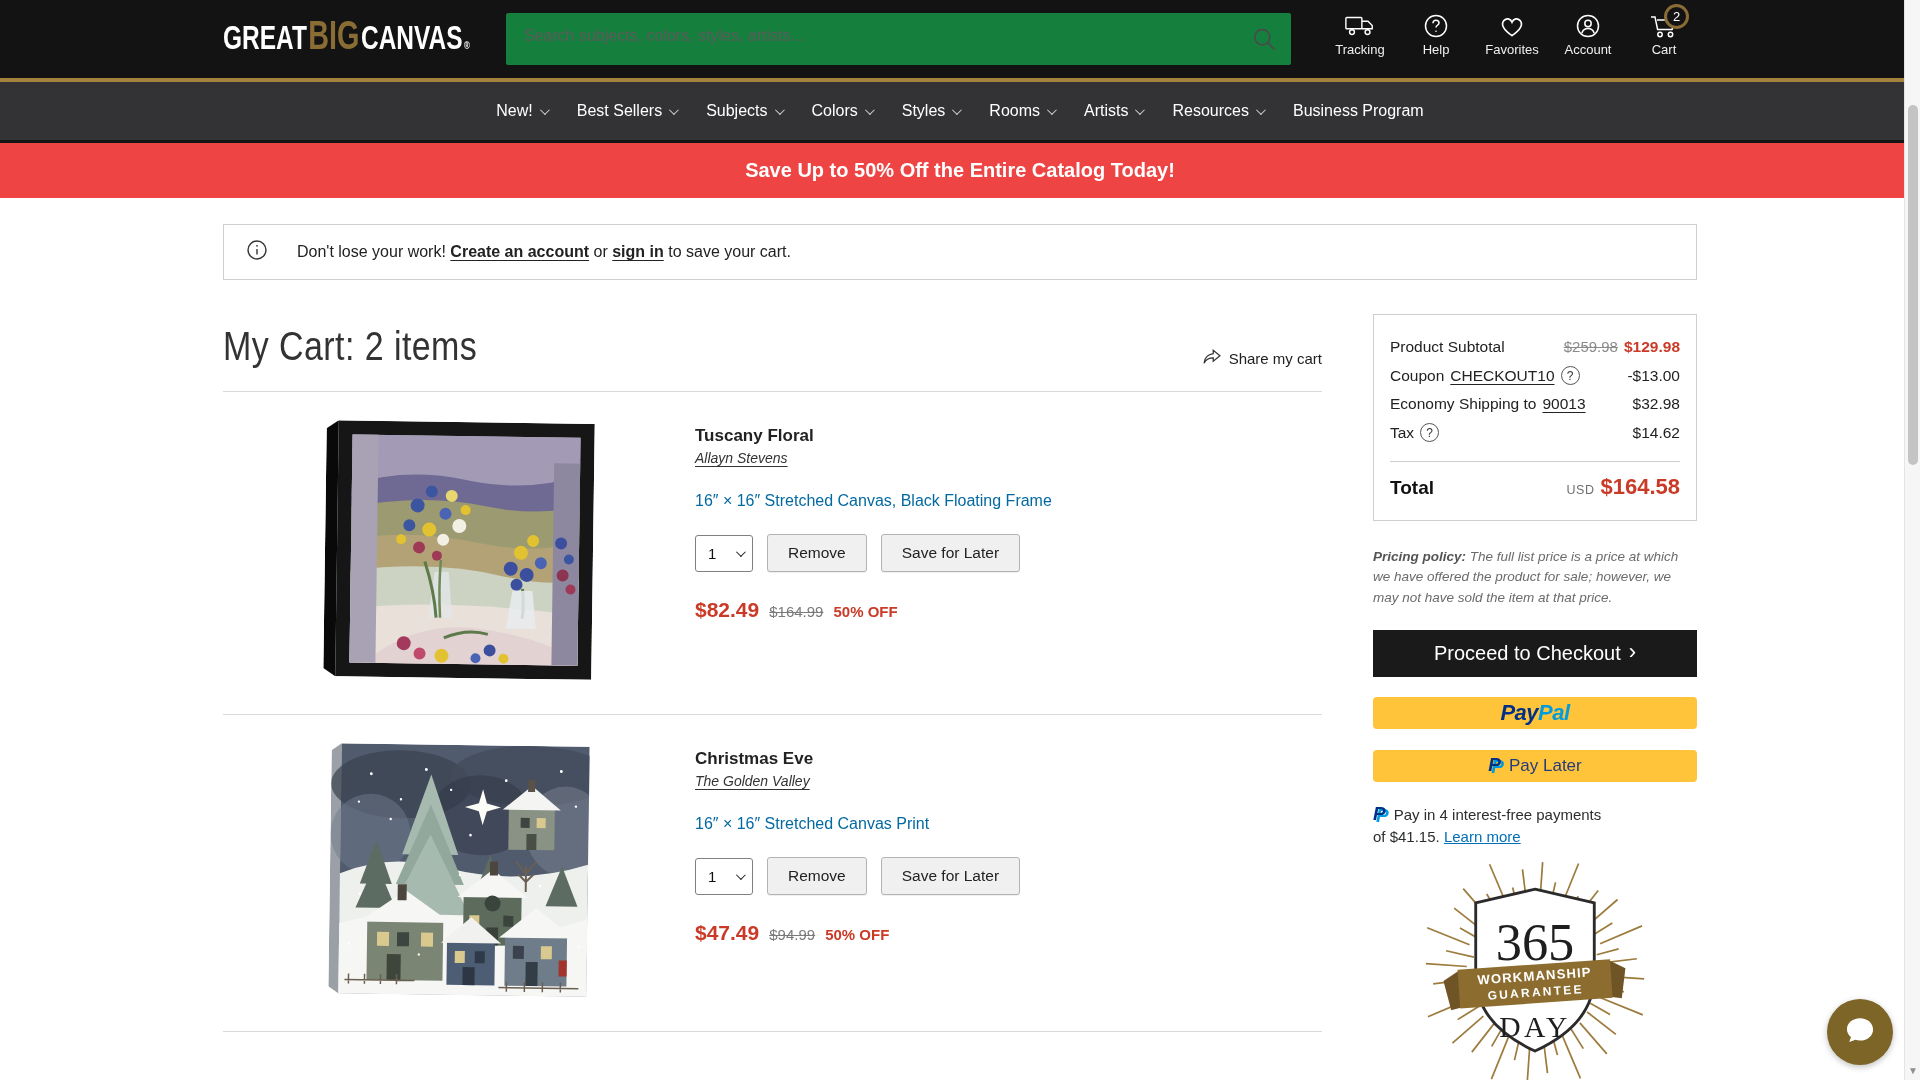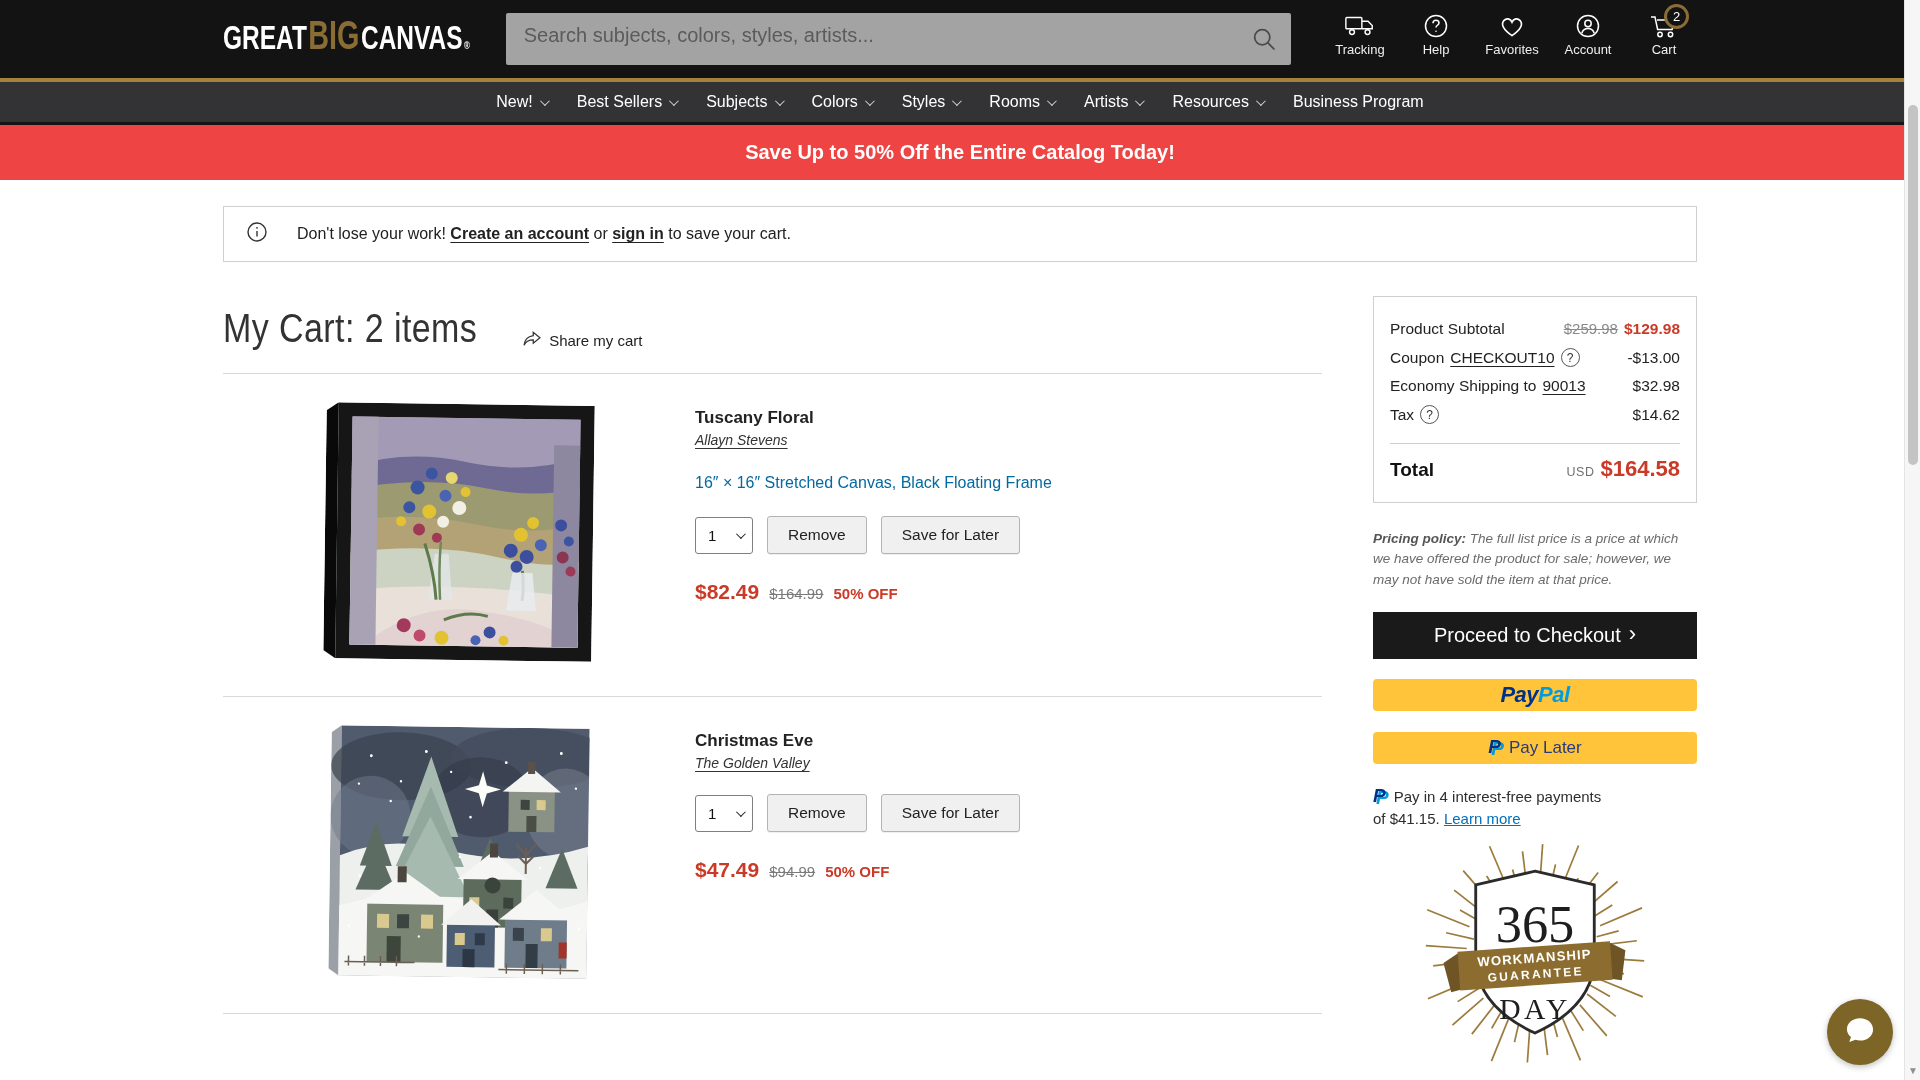--- a/index.html
+++ b/index.html
@@ -9,36 +9,36 @@
 
   
   .topbar { height:78px; background:#131313; display:flex; align-items:center; }
   .topbar-inner { width:1474px; margin:0 auto; display:flex; align-items:flex-start; }
   .logo { display:flex; align-items:baseline; white-space:nowrap; cursor:pointer;
           font-weight:700; font-size:34px; letter-spacing:0px;
           transform:scaleX(0.72); transform-origin:left center; }
   .logo .w { color:#fff; } .logo .g { color:#8a6d35; padding:0 2px; font-size:40px; }
   .logo .reg { color:#fff; font-size:11px; margin-left:2px; }
   .searchwrap { flex:1; position:relative; margin:0 36px 0 -60px; }
-  .searchwrap input { width:100%; height:52px; border:none; border-radius:2px; background:#a3a3a3;
-                      font-size:20px; padding:0 54px 7px 18px; color:#222; outline:none;
+  .searchwrap input { width:100%; height:52px; border:none; border-radius:2px; background:#15803d;
+                      font-size:16px; padding:0 54px 7px 18px; color:#222; outline:none;
                       font-family:"Liberation Sans", sans-serif; }
   .searchwrap input::placeholder { color:#5b5b5b; }
   .search-btn { position:absolute; right:10px; top:10px; width:34px; height:34px; background:none;
                 border:none; cursor:pointer; }
   .hactions { display:flex; gap:10px; }
   .haction { width:66px; display:flex; flex-direction:column; align-items:center; gap:3px;
              color:#efefef; font-size:13px; cursor:pointer; position:relative; }
   .haction svg { display:block; }
   .cart-badge { position:absolute; top:-9px; right:8px; width:25px; height:25px; border-radius:50%;
                 border:3px solid #8a6d35; background:#131313; color:#fff; font-size:13px;
                 display:flex; align-items:center; justify-content:center; }
 
   
-  .mainnav { height:44px; background:#333335; border-top:4px solid #a5813e;
+  .mainnav { height:62px; background:#333335; border-top:4px solid #a5813e;
              display:flex; align-items:center; justify-content:center; gap:30px; }
   .nav-item { color:#fff; font-size:16px; display:flex; align-items:center; gap:7px; cursor:pointer; }
   .chev { width:7px; height:7px; border-right:1.6px solid #cfcfcf; border-bottom:1.6px solid #cfcfcf;
           transform:rotate(45deg) translateY(-2px); display:inline-block; }
 
   
   .promo { height:58px; background:#ef4444; border-top:3px solid #151515; color:#fff;
            font-size:20px; font-weight:700; display:flex; align-items:center; justify-content:center;
            cursor:pointer; }
 
@@ -46,21 +46,21 @@
   .content { width:1474px; margin:0 auto; }
   .notice { margin-top:26px; border:1px solid #cfcfcf; padding:14px 22px; display:flex;
             align-items:center; gap:29px; font-size:16px; color:#222; }
   .notice a { color:#222; font-weight:700; text-decoration:underline; text-underline-offset:3px; cursor:pointer; }
 
   
   .columns { display:flex; align-items:flex-start; }
   .cart-main { width:1099px; }
   .sidebar { width:324px; margin-left:51px; margin-top:34px; }
 
-  .cart-head { display:flex; align-items:flex-end; justify-content:flex-start; margin-top:44px; }
+  .cart-head { display:flex; align-items:flex-end; justify-content:space-between; margin-top:44px; }
   .cart-title { font-size:40px; font-weight:300; color:#333; letter-spacing:0.5px;
                 transform:scaleX(0.85); transform-origin:left bottom; white-space:nowrap; }
   .share { display:flex; align-items:center; gap:7px; font-size:15px; color:#222; cursor:pointer; }
   hr.div { border:none; border-top:1px solid #d9d9d9; margin:0; }
   .cart-head + hr.div { margin-top:22px; }
 
   
   .item { display:flex; padding:28px 0 36px 0; }
   .item-imgcell { flex:0 0 472px; display:flex; justify-content:center; align-items:flex-start; padding-top:2px; }
   .art { position:relative; cursor:pointer; transform:rotate(0.8deg); }
@@ -472,20 +472,23 @@
                   <circle cx="90" cy="210" r="1.2"></circle>
                     <circle cx="250" cy="200" r="1.2"></circle>
                     <circle cx="20" cy="200" r="1.2"></circle>
                 </g>
               </svg>
             </div>
           </div>
           <div class="item-info">
             <div class="item-name">Christmas Eve</div>
             <a class="item-artist">The Golden Valley</a>
+            <div class="item-desc">
+              <div>16″ × 16″ Stretched Canvas Print</div>
+            </div>
             <div class="item-controls">
               <div class="qty">
                 <span>1</span>
                 <i class="chev"></i>
               </div>
               <button class="btn">Remove</button>
               <button class="btn">Save for Later</button>
             </div>
             <div class="pricing">
               <span class="price-now">$47.49</span>

